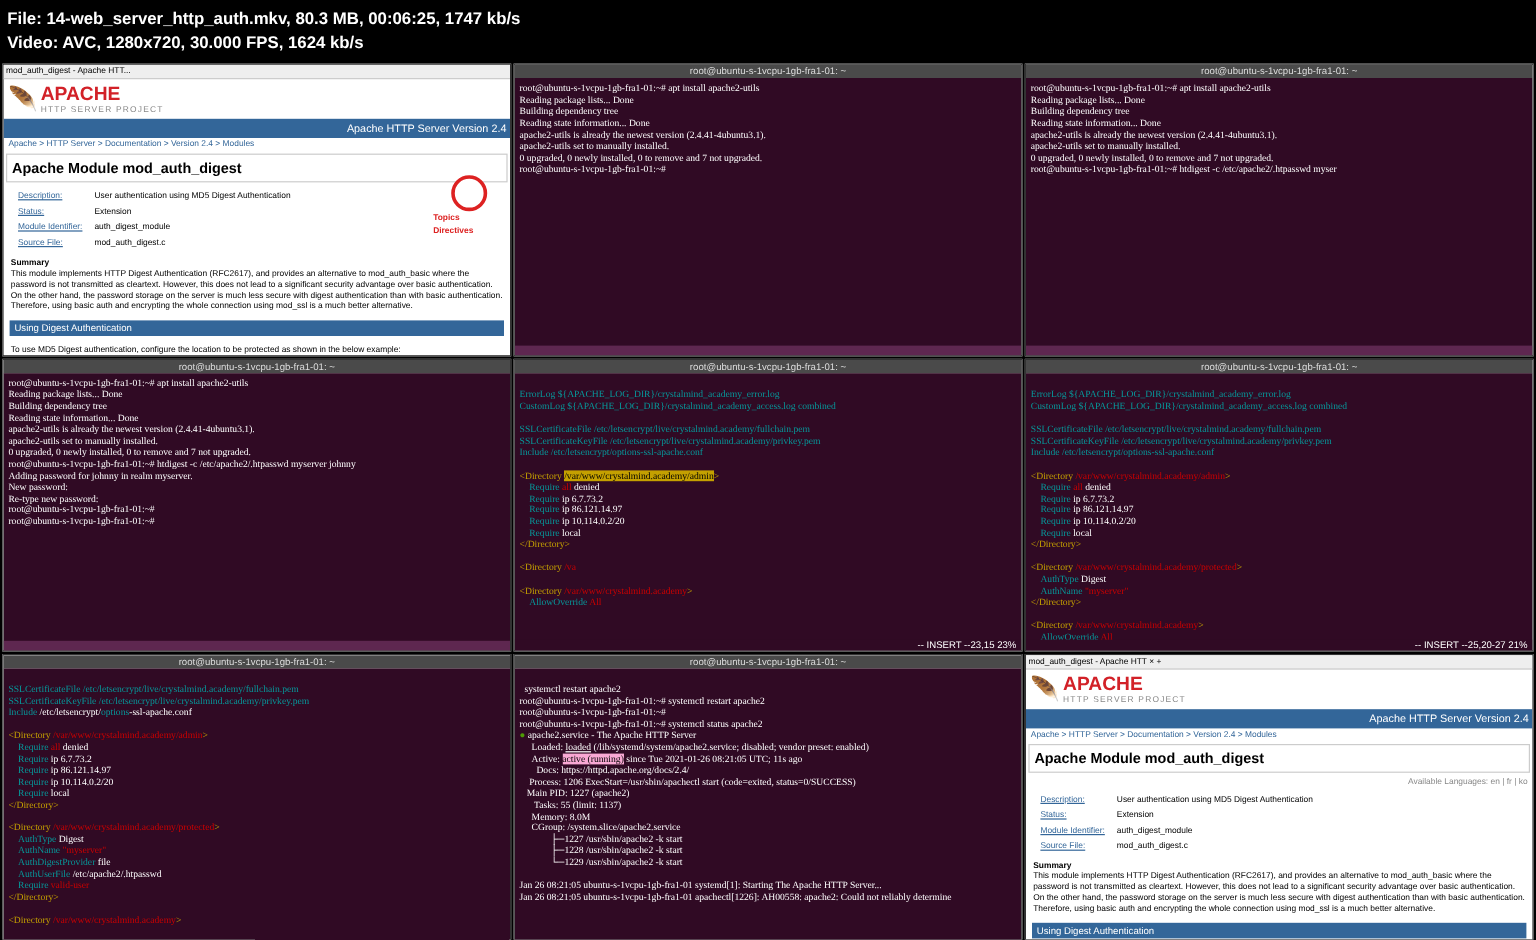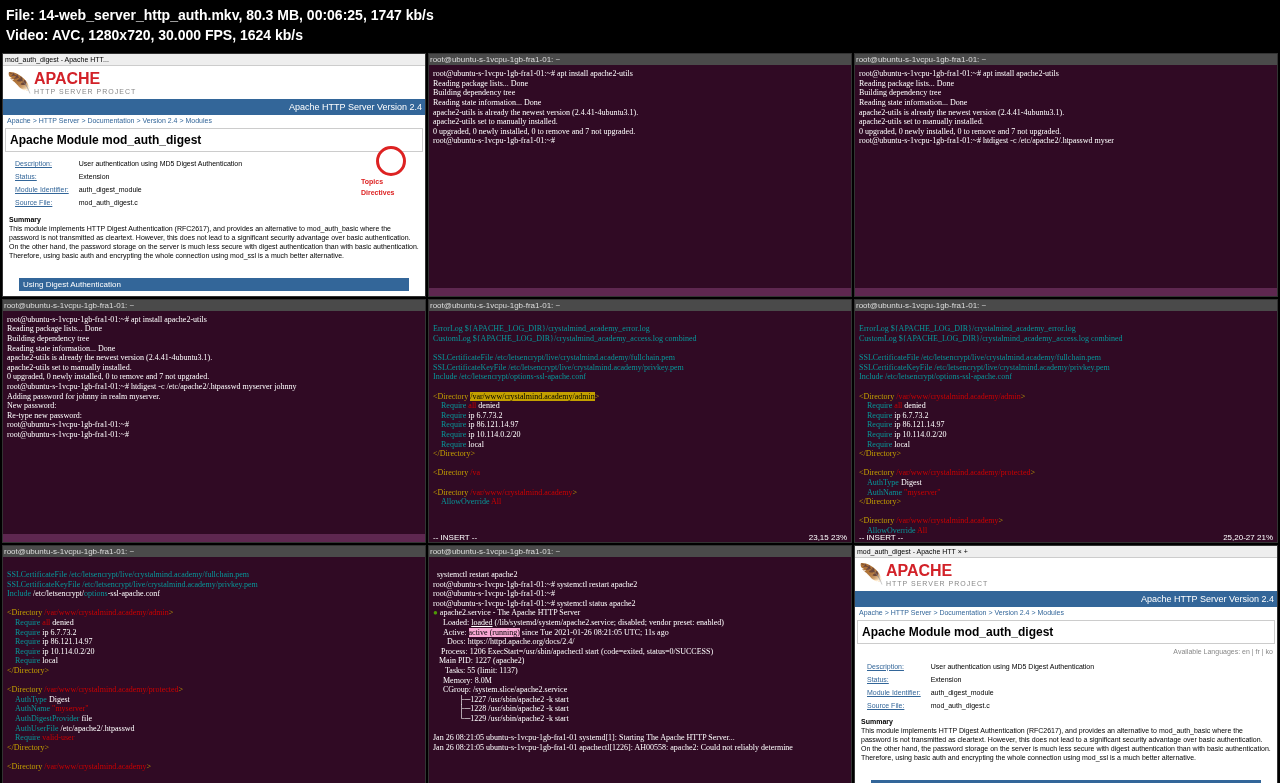--- a/index.html
+++ b/index.html
@@ -1,42 +1,42 @@
 <!DOCTYPE html>
 <html><head>
 <meta charset="utf-8">
 <style>
 *{margin:0;padding:0;box-sizing:border-box}
 body{background:#000;font-family:Arial,sans-serif;width:1280px;height:783px;overflow:hidden}
 .header{color:#fff;font-size:14px;font-weight:bold;padding:6px 6px;line-height:1.4}
 .grid{display:grid;grid-template-columns:repeat(3,1fr);grid-template-rows:repeat(3,1fr);gap:2px;padding:2px;height:739px}
 .cell{background:#fff;overflow:hidden;position:relative;border:1px solid #333}
 .terminal{background:#300a24;color:#fff;font-family:Liberation Serif, serif;font-size:8px;padding:4px;height:100%;white-space:pre-wrap;line-height:1.2}
-.term-title{background:#4a4a4a;color:#ddd;font-size:8px;padding:1px;font-family:sans-serif}
+.term-title{background:#4a4a4a;color:#ddd;text-align:center;font-size:8px;padding:1px;font-family:sans-serif}
 .browser{background:#fff;height:100%;display:flex;flex-direction:column}
 .browser-top{background:#eee;font-size:7px;padding:2px;border-bottom:1px solid #ccc}
 .apache-header{display:flex;align-items:center;padding:4px}
 .apache-logo{font-size:16px;font-weight:bold;color:#d22128}
 .apache-feather{color:#e8651d;font-size:20px;margin-right:2px}
 .apache-sub{font-size:7px;color:#888;letter-spacing:1px}
 .apache-bar{background:#369;color:#fff;font-size:9px;padding:3px;text-align:right}
 .breadcrumb{font-size:7px;padding:2px 4px;color:#369}
 .mod-title{font-size:12px;font-weight:bold;padding:4px;border:1px solid #ccc;margin:2px}
 .mod-body{font-size:7px;padding:2px 6px;line-height:1.3}
 .mod-body table td{padding:1px 4px;font-size:7px}
 .mod-body .label{color:#369;text-decoration:underline}
-.section-bar{background:#369;color:#fff;font-size:8px;padding:2px 4px;margin:16px}
+.section-bar{background:#369;color:#fff;font-size:8px;padding:2px 4px;margin:5px}
 .side-panel{position:absolute;right:4px;top:90px;font-size:7px;width:60px}
 .circle-icon{width:30px;height:30px;border-radius:50%;background:#fff;border:3px solid #d22;margin:2px auto}
 .term-green{color:#4e9a06}
 .term-cyan{color:#06989a}
 .term-yellow{color:#c4a000}
 .term-red{color:#cc0000}
 .purple-bar{position:absolute;bottom:0;left:0;right:0;height:8px;background:#5e2750}
-.status-line{position:absolute;bottom:0;left:0;right:0;color:#fff;font-size:8px;padding:0 4px;display:flex;justify-content:space-between;background:#300a24}
+.status-line{position:absolute;bottom:0;left:0;right:0;color:#fff;font-size:8px;padding:0 4px;display:flex;justify-content:flex-end;background:#300a24}
 .langs{font-size:7px;color:#888;text-align:right;padding:2px 4px}
 </style>
 </head>
 <body>
 
 <div class="header">
 <div>File: 14-web_server_http_auth.mkv, 80.3 MB, 00:06:25, 1747 kb/s</div>
 <div>Video: AVC, 1280x720, 30.000 FPS, 1624 kb/s</div>
 </div>
 

